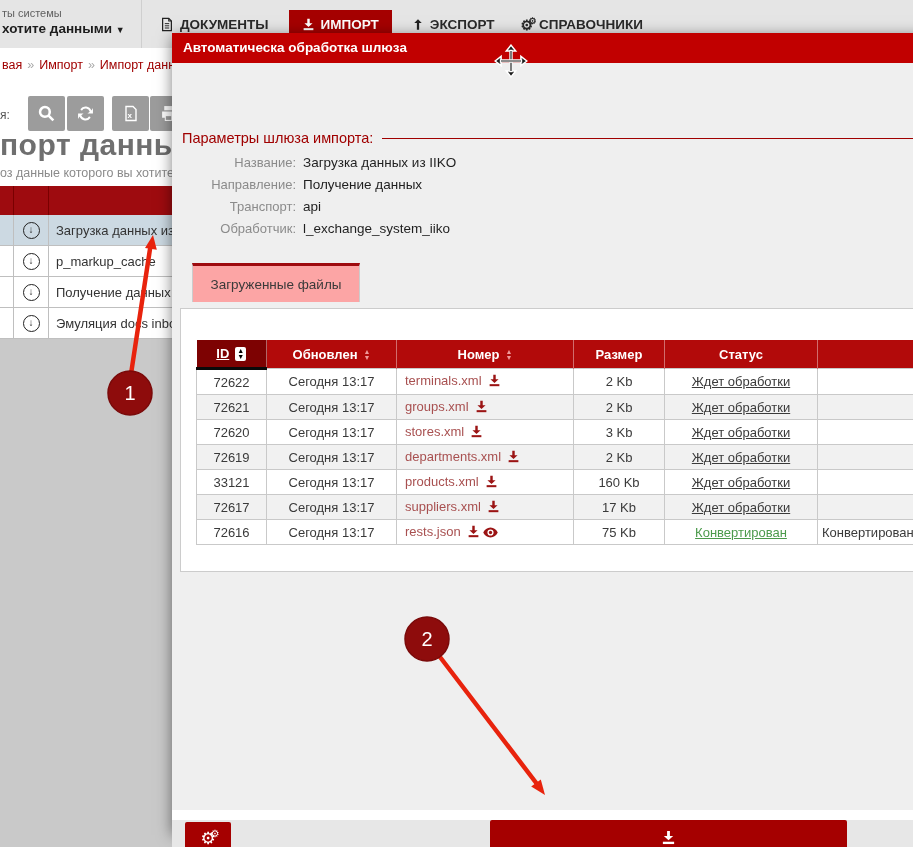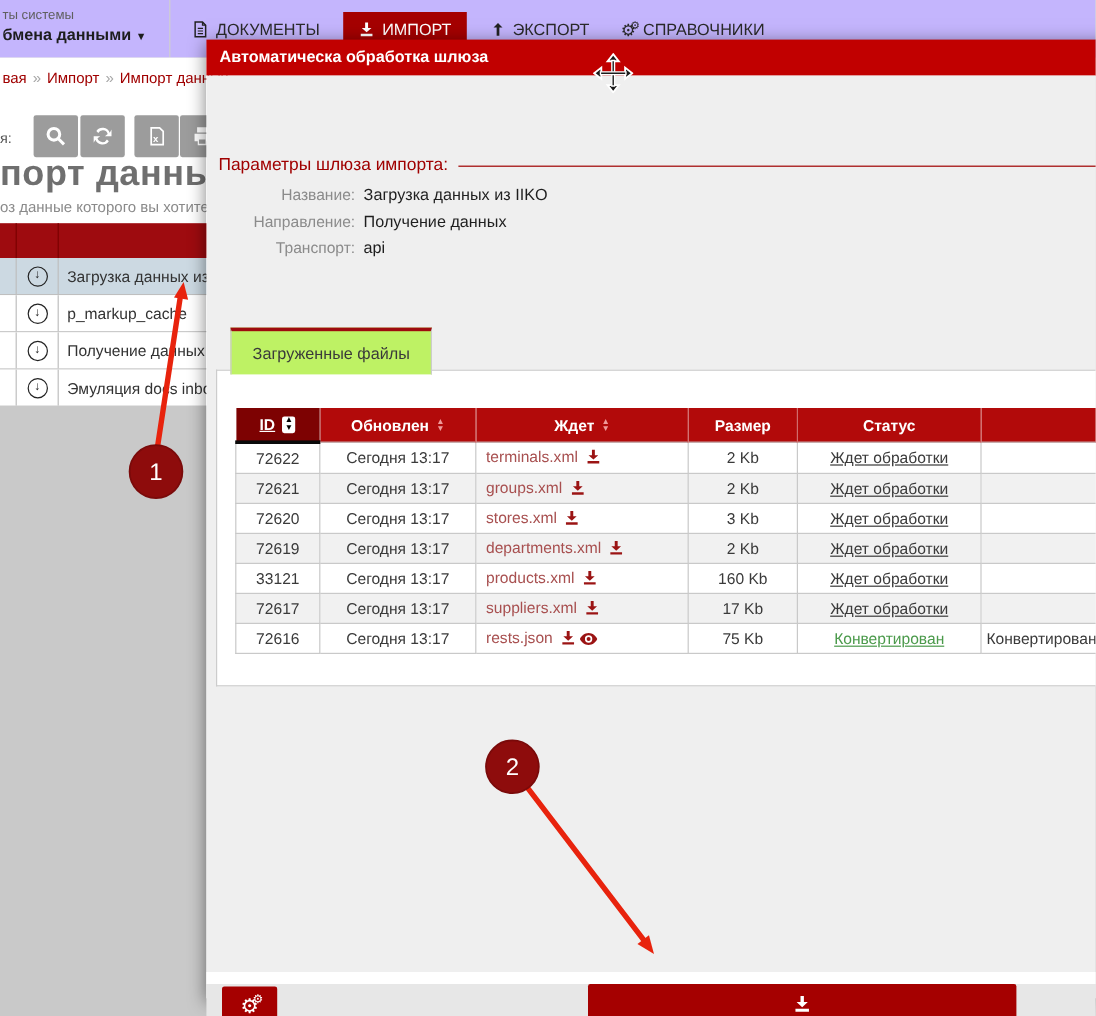--- a/index.html
+++ b/index.html
@@ -2,27 +2,27 @@
 <html><head>
 <meta charset="utf-8">
 <style>
   html,body{margin:0;padding:0;}
   body{
     width:913px;height:847px;position:relative;overflow:hidden;
     font-family:"Liberation Sans",sans-serif;background:#c9c9c9;
     -webkit-font-smoothing:antialiased;
   }
   
-  .topbar{position:absolute;left:0;top:0;width:913px;height:48px;background:#c4b5fd;z-index:1;}
+  .topbar{position:absolute;left:0;top:0;width:913px;height:48px;background:#e5e5e5;z-index:1;}
   .topbar-left{position:absolute;left:2px;top:7px;width:138px;}
   .topbar-sys{font-size:11px;color:#5f5f5f;line-height:13px;}
   .topbar-mod{font-size:13.5px;color:#1d1d1d;font-weight:bold;line-height:18px;white-space:nowrap;}
   .topbar-divider{position:absolute;left:141px;top:0;width:1px;height:48px;background:#cfcfcf;}
   .mainnav{position:absolute;left:154px;top:10px;display:flex;align-items:center;gap:14px;z-index:1;}
-  .nav-item{display:flex;align-items:center;gap:6px;font-size:13.5px;font-weight:normal;color:#2a2a2a;padding:7px 6px;white-space:nowrap;cursor:pointer;}
+  .nav-item{display:flex;align-items:center;gap:6px;font-size:13.5px;font-weight:bold;color:#2a2a2a;padding:7px 6px;white-space:nowrap;cursor:pointer;}
   .nav-item.active{background:#a50000;color:#fff;padding:7px 13px;}
   .nav-item svg{display:block;}
   .gears-glyph{position:relative;font-size:14px;line-height:14px;}
   .gears-glyph .g2{position:absolute;font-size:9px;left:8px;top:-4px;}
   .page-white{position:absolute;left:0;top:48px;width:913px;height:290px;background:#fff;z-index:1;}
   .page-gray{position:absolute;left:0;top:338px;width:913px;bottom:0;background:#c9c9c9;z-index:1;}
   .breadcrumb{position:absolute;left:2px;top:58px;font-size:12.5px;white-space:nowrap;z-index:2;}
   .crumb{color:#a00000;cursor:pointer;}
   .crumb-sep{color:#a8a8a8;margin:0 5px;}
   .toolbar{position:absolute;left:0;top:96px;height:38px;z-index:2;display:flex;align-items:center;}
@@ -45,21 +45,21 @@
   .modal{position:absolute;left:172px;top:33px;width:780px;height:799px;z-index:10;box-shadow:0 3px 14px rgba(0,0,0,.5);}
   .modal-titlebar{position:absolute;left:0;top:0;right:0;height:30px;background:#c10000;cursor:move;}
   .modal-title{color:#fff;font-size:13.5px;font-weight:bold;line-height:30px;padding-left:11px;}
   .modal-body{position:absolute;left:0;top:30px;right:0;bottom:0;background:#efefef;}
   .params-title{position:absolute;left:10px;right:12px;top:67px;display:flex;align-items:center;color:#a00000;font-size:14.5px;white-space:nowrap;}
   .params-title::after{content:"";flex:1;border-top:1px solid #a00000;margin-left:9px;}
   .params{position:absolute;left:10px;top:88px;}
   .param-row{display:flex;height:22px;align-items:center;}
   .param-label{width:114px;text-align:right;color:#8b8b8b;font-size:13px;margin-right:7px;}
   .param-value{color:#1f1f1f;font-size:13.5px;white-space:nowrap;}
-  .tab{position:absolute;left:20px;top:210px;width:166px;height:36px;background:#bef264;border-top:3px solid #9e0b0f;border-left:1px solid #ccc;border-right:1px solid #ccc;z-index:3;display:flex;align-items:center;justify-content:center;font-size:13.5px;color:#3a3a3a;cursor:pointer;}
+  .tab{position:absolute;left:20px;top:200px;width:166px;height:36px;background:#fca5a5;border-top:3px solid #9e0b0f;border-left:1px solid #ccc;border-right:1px solid #ccc;z-index:3;display:flex;align-items:center;justify-content:center;font-size:13.5px;color:#3a3a3a;cursor:pointer;}
   .panel{position:absolute;left:8px;right:0;top:245px;height:262px;background:#fff;border:1px solid #ccc;border-right:none;z-index:2;}
   .files-caption{position:absolute;left:13px;top:9px;font-size:12px;color:#a3a3a3;white-space:nowrap;}
   .ftable{position:absolute;left:15px;top:31px;border-collapse:collapse;table-layout:fixed;}
   .ftable th{height:27px;background:#b20a0a;color:#fff;font-size:13px;font-weight:bold;border-right:1px solid rgba(255,255,255,.4);padding:0 4px;cursor:pointer;}
   .ftable th.sorted{background:#7d0202;border-bottom:3px solid #0a0a0a;text-decoration:underline;}
   .ftable td{height:24px;font-size:13px;color:#3a3a3a;border:1px solid #c9c9c9;text-align:center;padding:0 4px;white-space:nowrap;overflow:hidden;}
   .ftable tr:nth-child(even) td{background:#f1f1f1;}
   .ftable tr:nth-child(odd) td{background:#fff;}
   .cell-file{text-align:left !important;padding-left:8px !important;}
   .file-link{color:#a85050;cursor:pointer;margin-right:6px;}
@@ -79,21 +79,21 @@
   
   .overlay{position:absolute;left:0;top:0;z-index:40;pointer-events:none;}
   .move-cursor{position:absolute;left:494px;top:44px;z-index:30;pointer-events:none;}
 </style>
 </head>
 <body>
 
 <div class="topbar">
   <div class="topbar-left">
     <div class="topbar-sys">ты системы</div>
-    <div class="topbar-mod"><span>бмена данными</span> <span style="font-size:9px;">▼</span></div>
+    <div class="topbar-mod"><span>хотите данными</span> <span style="font-size:9px;">▼</span></div>
   </div>
   <div class="topbar-divider"></div>
   <div class="mainnav">
     <div class="nav-item">
       <span>
           <svg width="14" height="15" viewBox="0 0 16 16">
             <path d="M3 1h7l3 3v11H3z" fill="none" stroke="#222" stroke-width="1.4"></path>
             <path d="M10 1v3h3" fill="none" stroke="#222" stroke-width="1.2"></path>
             <path d="M5.5 7h5M5.5 9.5h5M5.5 12h5" stroke="#222" stroke-width="1.1"></path>
           </svg>
@@ -217,20 +217,24 @@
           <div class="param-value">Загрузка данных из IIKO</div>
         </div>
       <div class="param-row">
           <div class="param-label">Направление:</div>
           <div class="param-value">Получение данных</div>
         </div>
       <div class="param-row">
           <div class="param-label">Транспорт:</div>
           <div class="param-value">api</div>
         </div>
+      <div class="param-row">
+          <div class="param-label">Обработчик:</div>
+          <div class="param-value">l_exchange_system_iiko</div>
+        </div>
     </div>
 
     <div class="tab">Загруженные файлы</div>
     <div class="panel">
       <table class="ftable">
         <colgroup>
             <col style="width:70px">
             <col style="width:130px">
             <col style="width:177px">
             <col style="width:91px">
@@ -240,21 +244,21 @@
         <thead>
           <tr>
             <th class="sorted"><span>ID</span><span class="sortwrap pill">
                   <span>▲</span>
                   <span>▼</span>
                 </span></th>
             <th><span>Обновлен</span><span class="sortwrap pink">
                   <span>▲</span>
                   <span>▼</span>
                 </span></th>
-            <th><span>Ждет</span><span class="sortwrap pink">
+            <th><span>Номер</span><span class="sortwrap pink">
                   <span>▲</span>
                   <span>▼</span>
                 </span></th>
             <th><span>Размер</span></th>
             <th><span>Статус</span></th>
             <th><span></span></th>
           </tr>
         </thead>
         <tbody>
           <tr>

